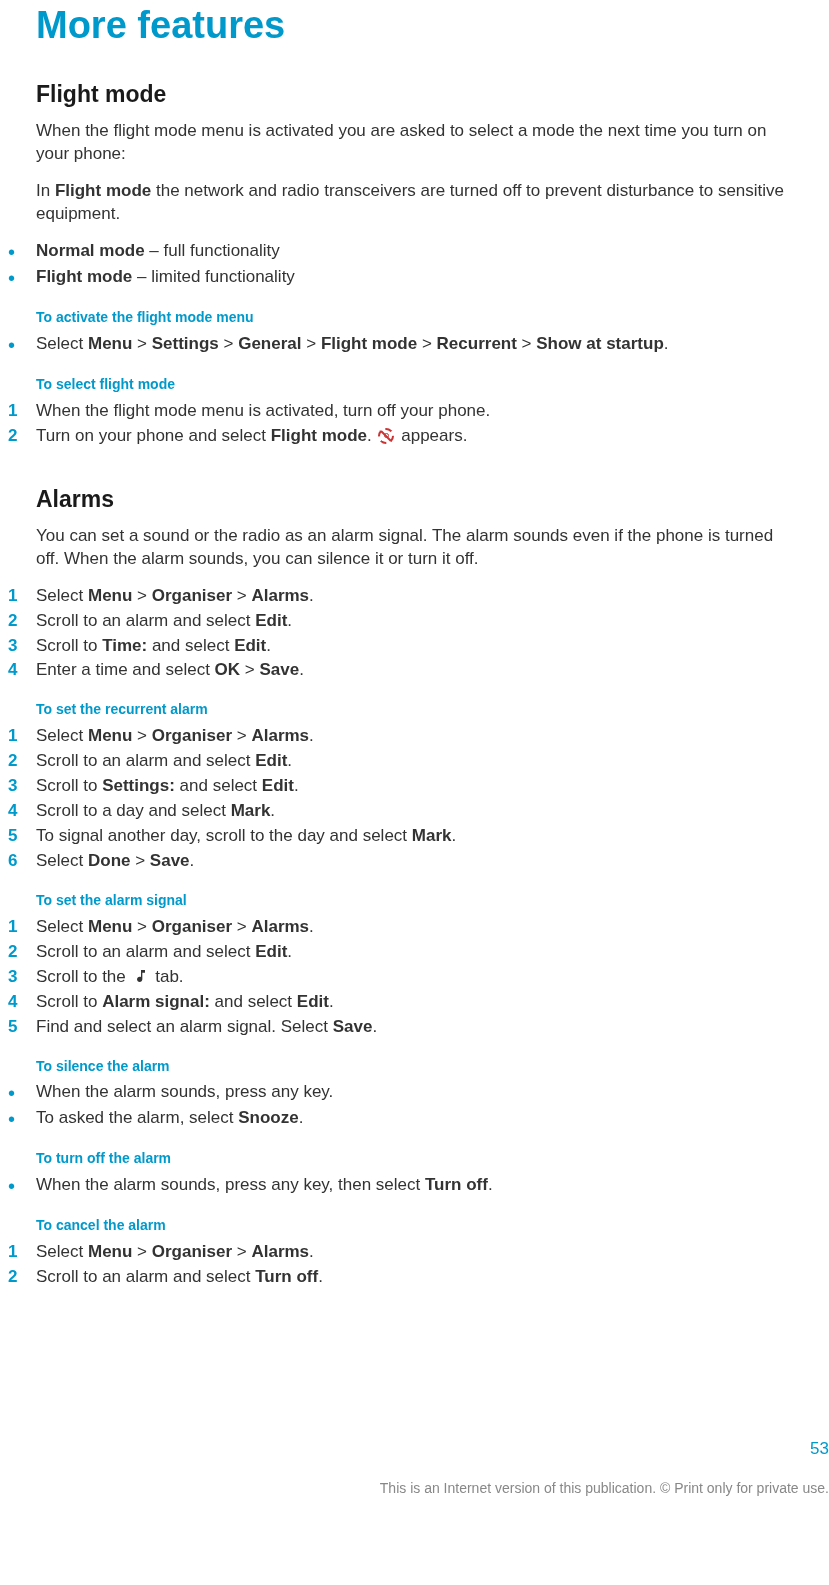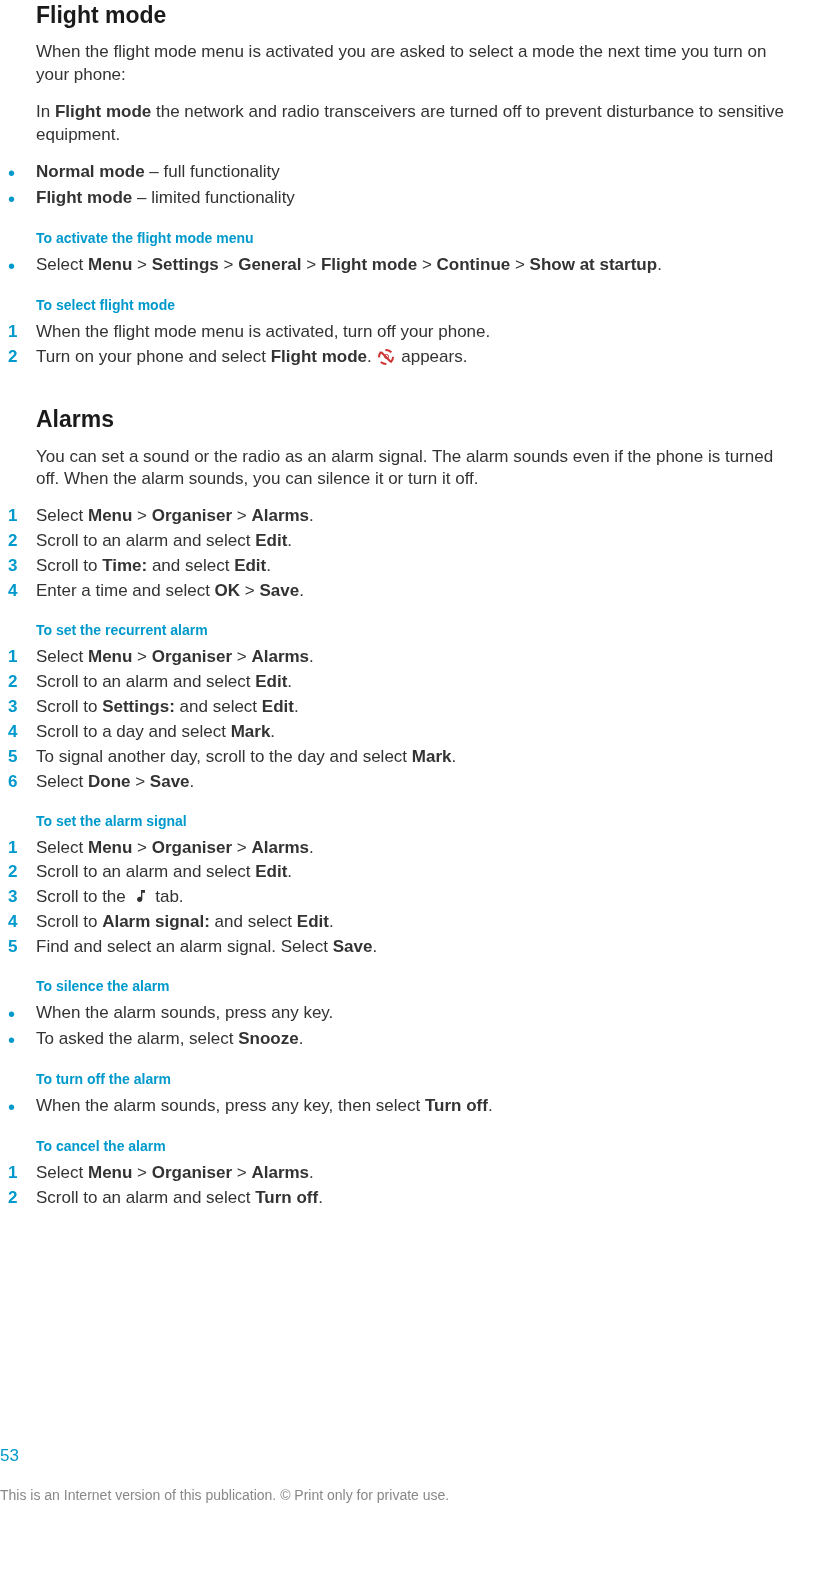--- a/index.html
+++ b/index.html
@@ -111,43 +111,44 @@
     .music-icon svg {
       width: 16px;
       height: 16px;
       vertical-align: -2px;
     }
     .section {
       margin-bottom: 36px;
     }
     .footer {
       position: absolute;
-      bottom: 8px;
+      bottom: 15px;
       left: 0;
       right: 0;
-      text-align: left;
+      text-align: right;
       padding-bottom: 12px;
     }
     .page-num {
       color: #0099cc;
       font-size: 17px;
       margin-bottom: 18px;
     }
     .footer-text {
       color: #888;
       font-size: 14px;
     }
     .indent-block {
       padding-left: 0px;
     }
   </style>
 </head>
 <body>
 
 <div class="page">
+  <h1 class="page-title">More features</h1>
 
   <div class="section">
     <h2 class="section-title">Flight mode</h2>
 
     <p class="paragraph">When the flight mode menu is activated you are asked to select a mode the next time you turn on your phone:</p>
 
     <p class="paragraph">
       <span>In </span><span class="bold">Flight mode</span><span> the network and radio transceivers are turned off to prevent disturbance to sensitive equipment.</span>
     </p>
 
@@ -160,21 +161,21 @@
         <span class="bullet">•</span>
         <span class="li-text"><span class="bold">Flight mode</span><span> – limited functionality</span></span>
       </li>
     </ul>
 
     <h3 class="subheading">To activate the flight mode menu</h3>
     <ul class="list">
       <li>
         <span class="bullet">•</span>
         <span class="li-text">
-          <span>Select </span><span class="bold">Menu</span> &gt; <span class="bold">Settings</span> &gt; <span class="bold">General</span> &gt; <span class="bold">Flight mode</span> &gt; <span class="bold">Continue</span> &gt; <span class="bold">Show at startup</span><span>.</span>
+          <span>Select </span><span class="bold">Menu</span> &gt; <span class="bold">Settings</span> &gt; <span class="bold">General</span> &gt; <span class="bold">Flight mode</span> &gt; <span class="bold">Recurrent</span> &gt; <span class="bold">Show at startup</span><span>.</span>
         </span>
       </li>
     </ul>
 
     <h3 class="subheading">To select flight mode</h3>
     <ul class="list">
       <li>
         <span class="num">1</span>
         <span class="li-text">When the flight mode menu is activated, turn off your phone.</span>
       </li>

